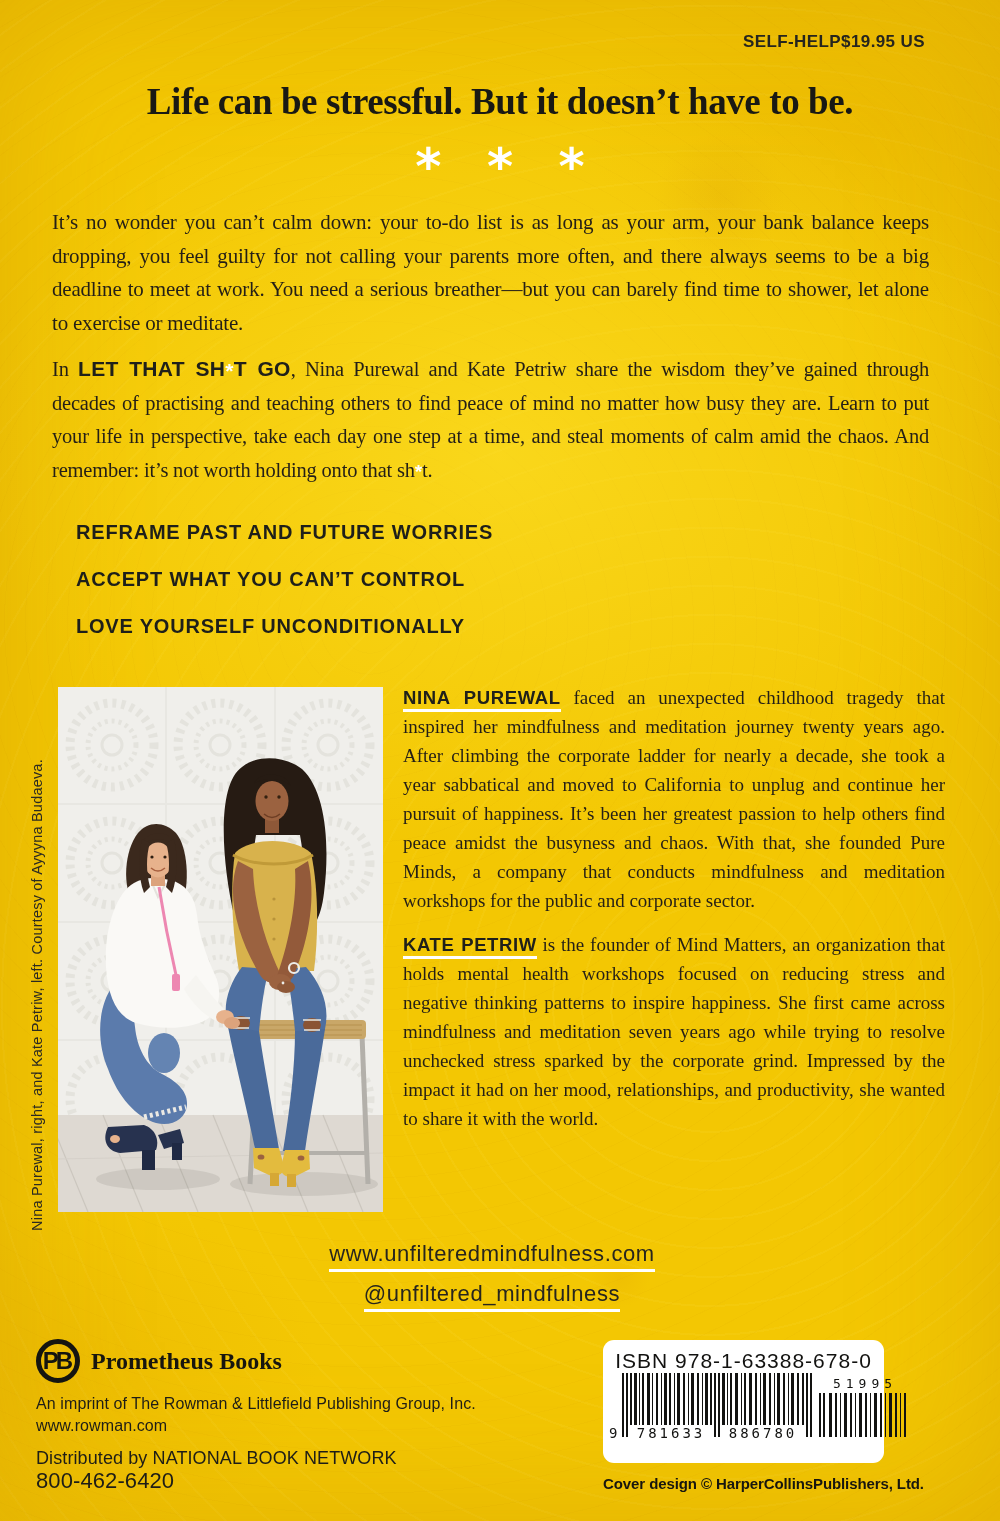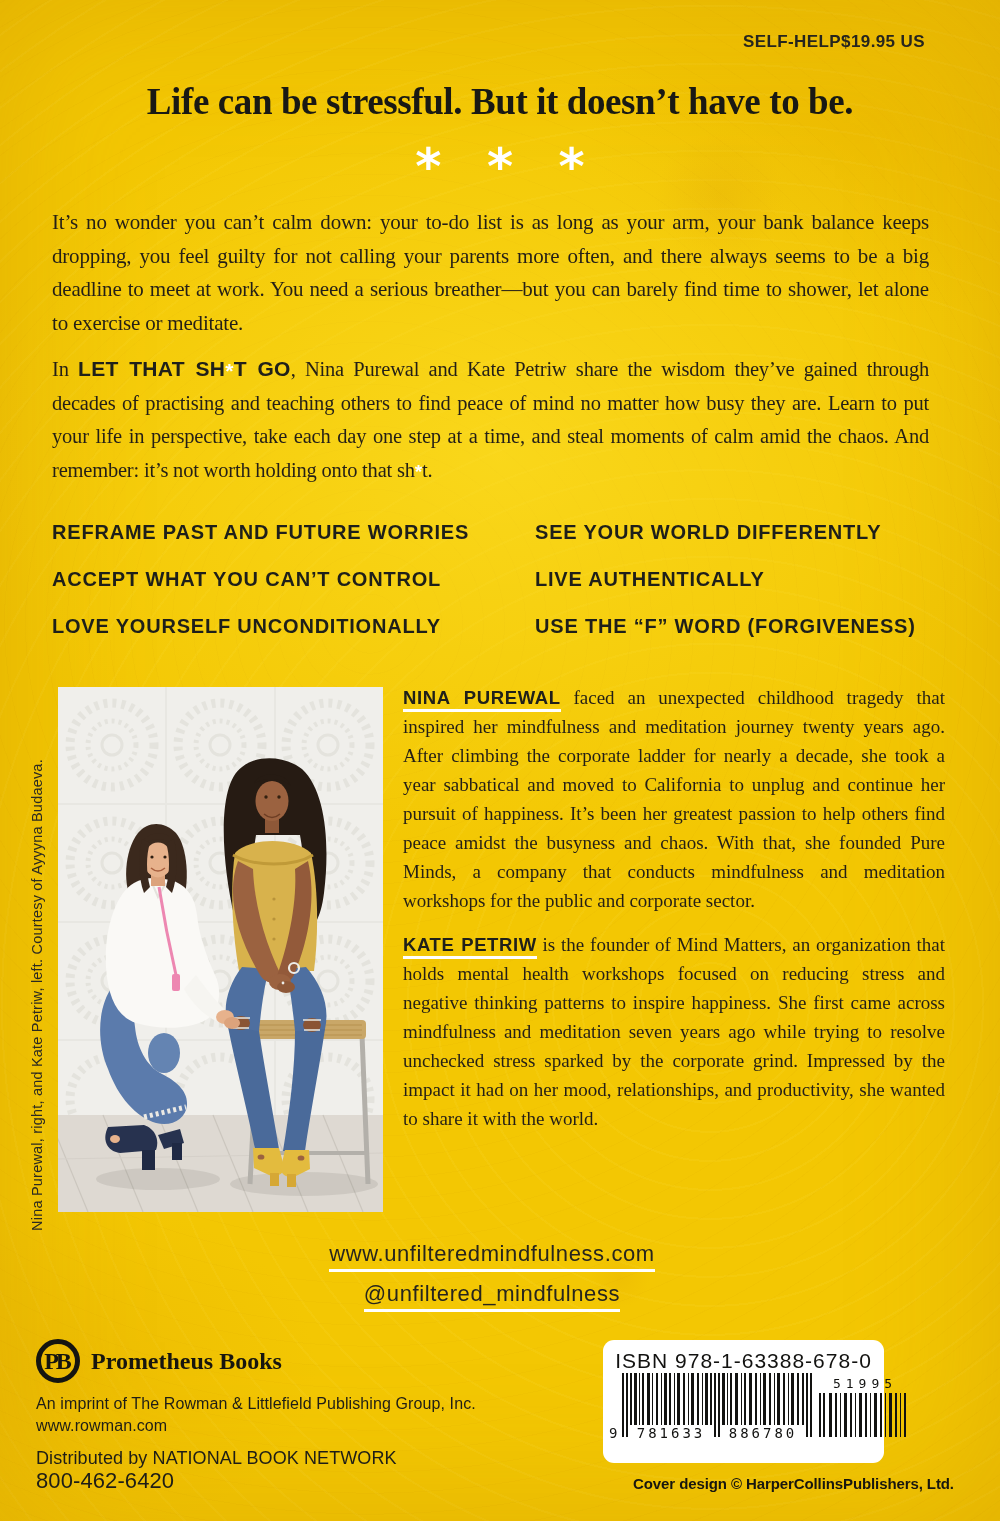--- a/index.html
+++ b/index.html
@@ -57,21 +57,21 @@
   .serifstar{
     font-family:"Liberation Sans", sans-serif; font-weight:700; font-size:19px;
   }
   
   .benefits{
     position:absolute; top:521px; list-style:none;
     font-weight:700; font-size:20px; letter-spacing:0.8px; color:#1E1F1A;
   }
   .benefits.left{ left:52px; }
   .benefits.right{ left:535px; }
-  .benefits li{ margin-bottom:24px; white-space:nowrap; }
+  .benefits li{ margin-bottom:24px; white-space:nowrap;margin-left:24px; }
   
   .photo{
     position:absolute; left:58px; top:687px; width:325px; height:525px;
     overflow:hidden; background:#F0EFEB;
   }
   .vcaption{
     position:absolute; left:-212px; top:986px; width:500px; height:18px;
     transform:rotate(-90deg);
     text-align:center; font-size:14.5px; letter-spacing:0.2px; color:#2B2A22; font-weight:500;
     white-space:nowrap;
@@ -94,41 +94,41 @@
   .link{
     display:inline-block; font-size:22px; letter-spacing:0.6px; color:#27251E;
     border-bottom:3px solid #FFFFFF; padding-bottom:2px;
   }
   
   .publisher{ position:absolute; left:36px; top:1336px; width:560px; color:#1E1D17; }
   .pubrow{ display:flex; align-items:center; gap:11px; height:50px; margin-bottom:7px; }
   .pblogo{
     width:44px; height:44px; border-radius:50%;
     border:5px solid #151510; display:flex; align-items:center; justify-content:center;
-    font-family:Liberation Serif, serif; font-weight:700; font-size:24px;
+    font-family:Liberation Sans, sans-serif; font-weight:700; font-size:24px;
     letter-spacing:-3px; color:#151510; padding-right:3px;
   }
   .pubname{ font-family:"Liberation Serif", serif; font-size:24px; font-weight:600; color:#17160F; }
   .publine{ font-size:16px; line-height:21.5px; letter-spacing:0.1px; font-weight:500; }
   .publine.gap{ margin-top:12px; font-size:18px; }
   .publine.phone{ font-size:22px; }
   
   .barcode{
     position:absolute; left:603px; top:1340px; width:281px; height:123px;
     background:#FFFFFF; border-radius:11px;
   }
   .isbn{
     position:absolute; top:9px; left:0; right:0; text-align:center;
     font-size:21px; letter-spacing:1px; color:#121210; font-weight:500; white-space:nowrap;
   }
   .ean{ position:absolute; left:5px; top:33px; }
   .supp{ position:absolute; left:216px; top:37px; }
   .credit{
     position:absolute; left:603px; width:321px; top:1475px; text-align:center;
-    font-size:15px; letter-spacing:-0.1px; font-weight:600; color:#17160F; white-space:nowrap;margin-left:30px;
+    font-size:15px; letter-spacing:-0.1px; font-weight:600; color:#17160F; white-space:nowrap;
   }
   svg text{ font-family:"DejaVu Sans Mono", monospace; fill:#121210; }
 </style>
 </head>
 <body>
 
 <div class="cover">
 
   <header class="toprow">
     <span>SELF-HELP</span>
@@ -140,25 +140,20 @@
   <div class="stars">* * *</div>
 
   <p class="blurb p1">It’s no wonder you can’t calm down: your to-do list is as long as your arm, your bank balance keeps dropping, you feel guilty for not calling your parents more often, and there always seems to be a big deadline to meet at work. You need a serious breather—but you can barely find time to shower, let alone to exercise or meditate.</p>
 
   <p class="blurb p2"><span>In </span><span class="ttl">LET THAT SH</span><span class="ttl wstar">*</span><span class="ttl">T GO</span><span>, Nina Purewal and Kate Petriw share the wisdom they’ve gained through decades of practising and teaching others to find peace of mind no matter how busy they are. Learn to put your life in perspective, take each day one step at a time, and steal moments of calm amid the chaos. And remember: it’s not worth holding onto that sh</span><span class="wstar serifstar">*</span><span>t.</span></p>
 
   <ul class="benefits left">
     <li>REFRAME PAST AND FUTURE WORRIES</li>
     <li>ACCEPT WHAT YOU CAN’T CONTROL</li>
     <li>LOVE YOURSELF UNCONDITIONALLY</li>
-  </ul>
-  <ul class="benefits right">
-    <li>SEE YOUR WORLD DIFFERENTLY</li>
-    <li>LIVE AUTHENTICALLY</li>
-    <li>USE THE “F” WORD (FORGIVENESS)</li>
   </ul>
 
   <figure class="photo">
     <svg viewBox="0 0 325 525" width="325" height="525" xmlns="http://www.w3.org/2000/svg">
 
       <rect width="325" height="430" fill="#F0EFEB"></rect>
       <g stroke="#E4E3DD" fill="none">
         <circle cx="54" cy="58" r="42" stroke-width="9" stroke-dasharray="4 5"></circle>
           <circle cx="54" cy="58" r="24" stroke-width="5" stroke-dasharray="3 4"></circle>
           <circle cx="54" cy="58" r="10" stroke-width="3"></circle>

